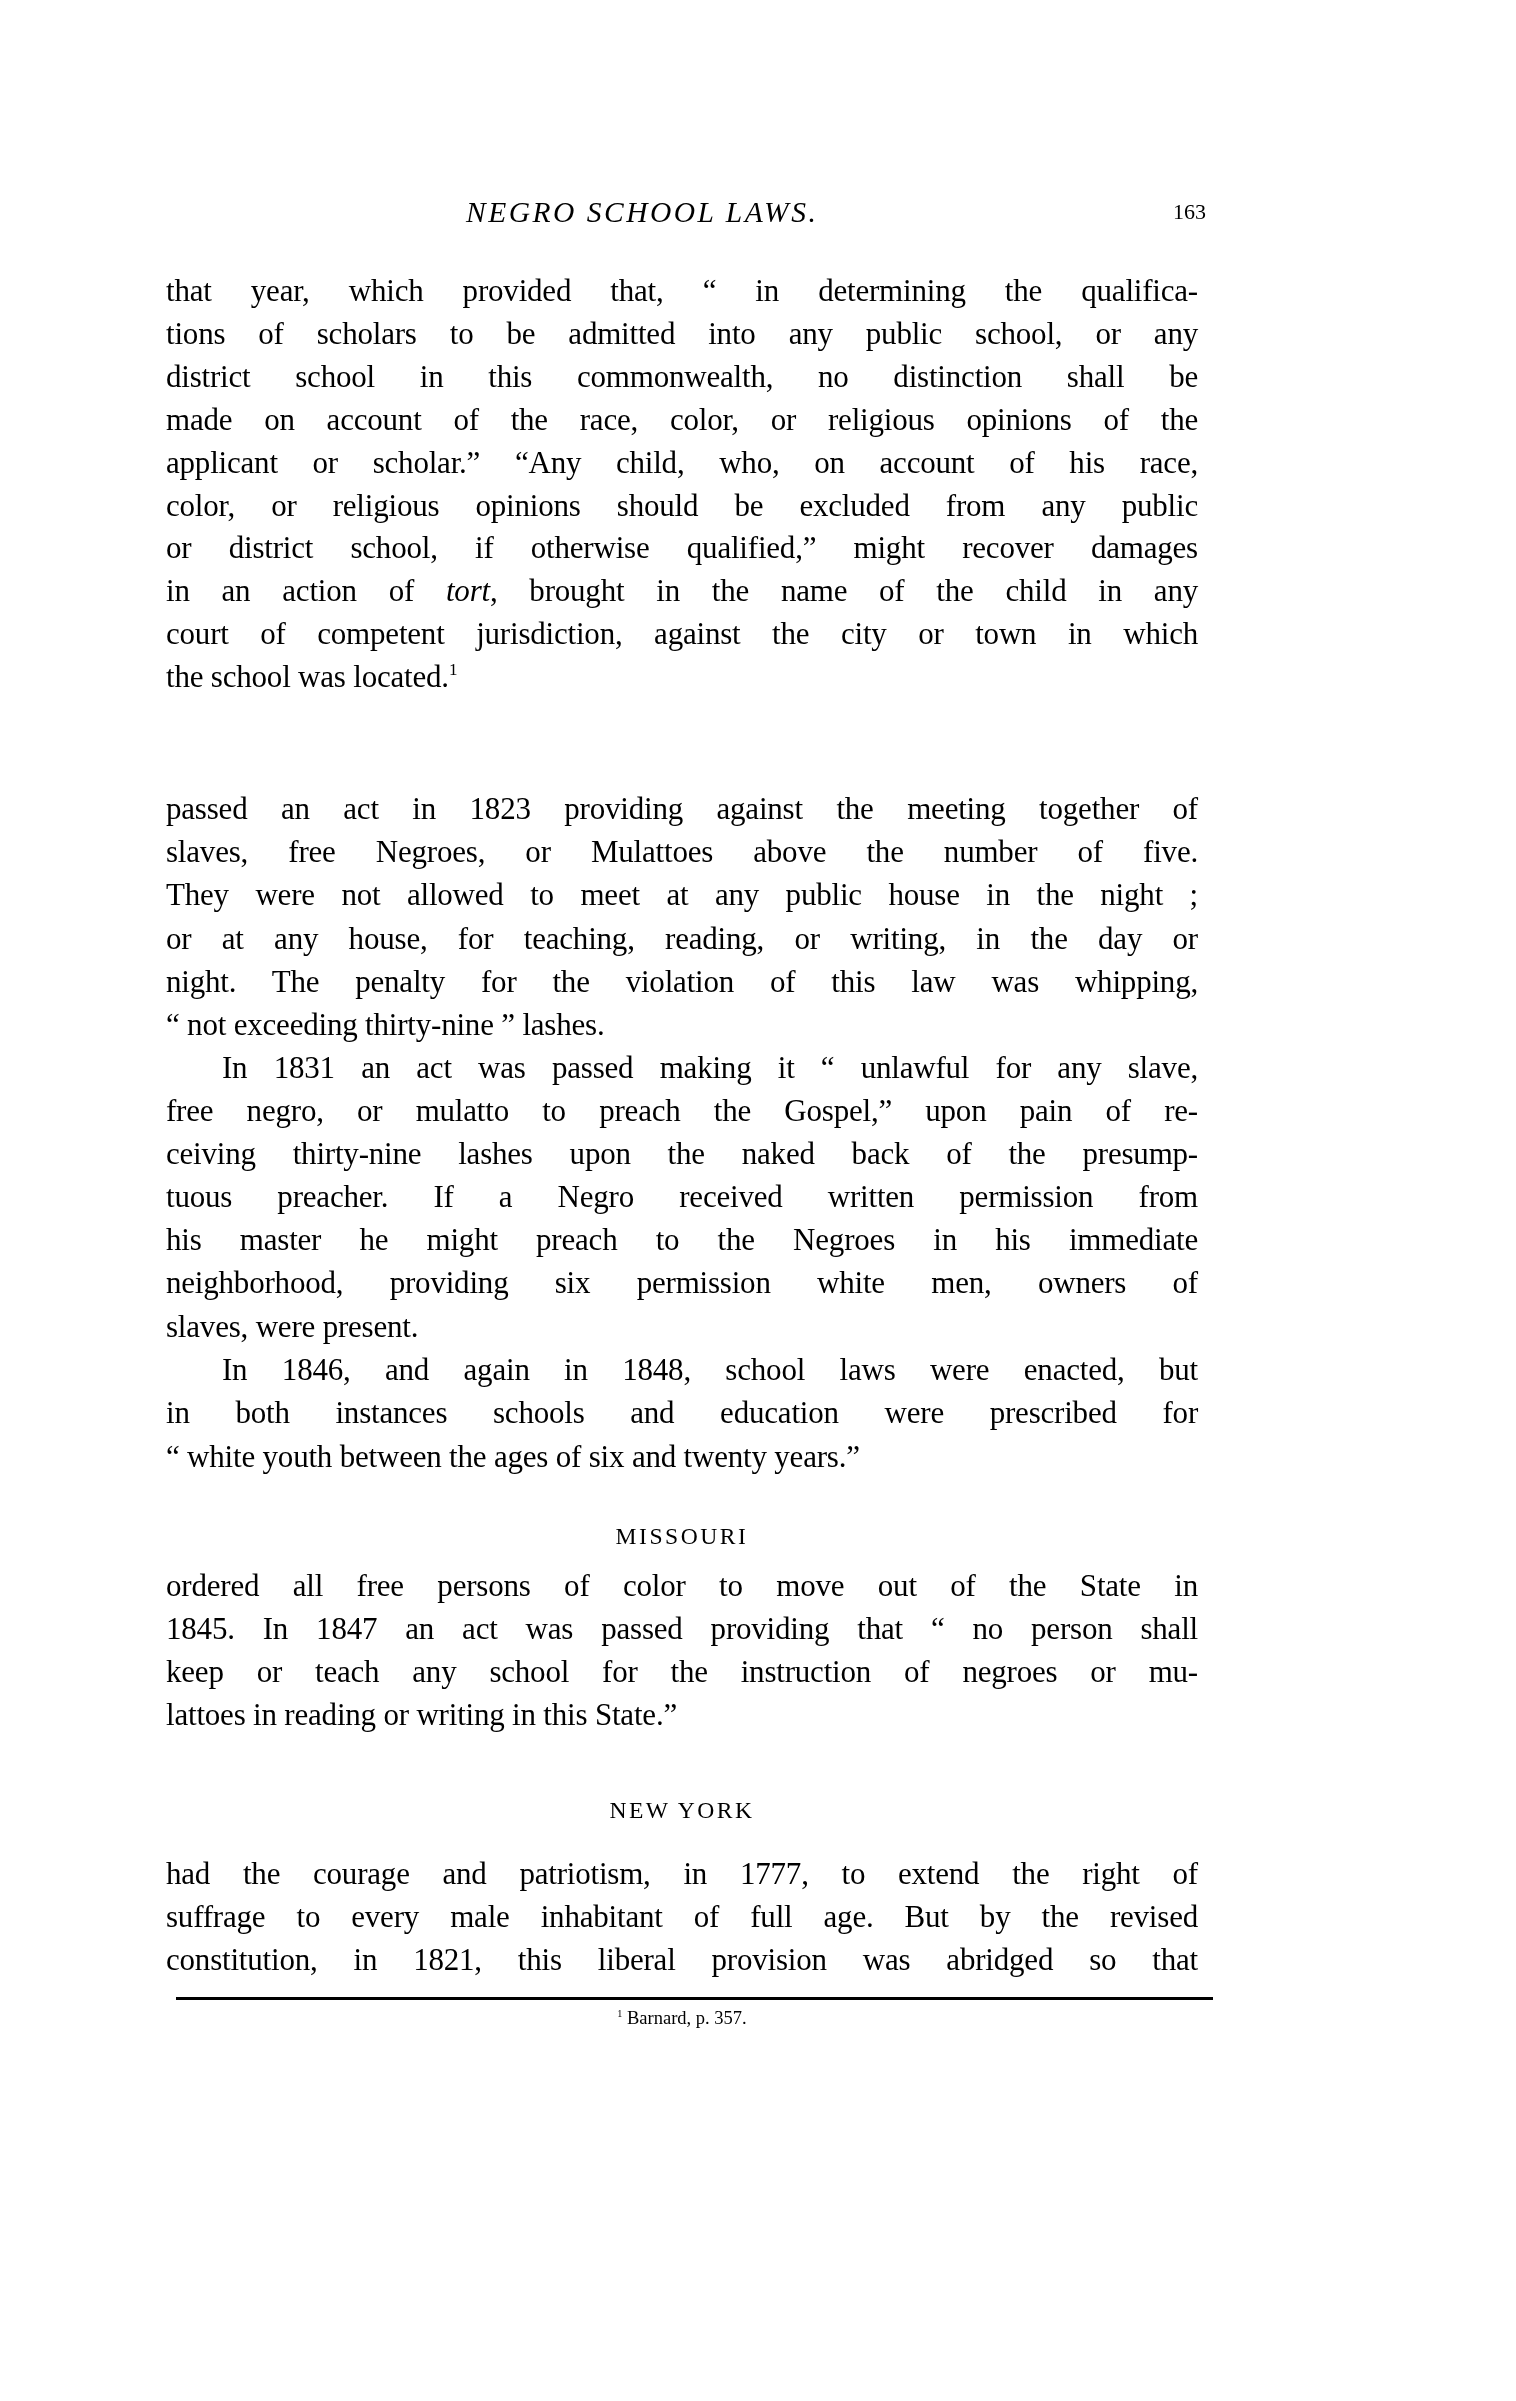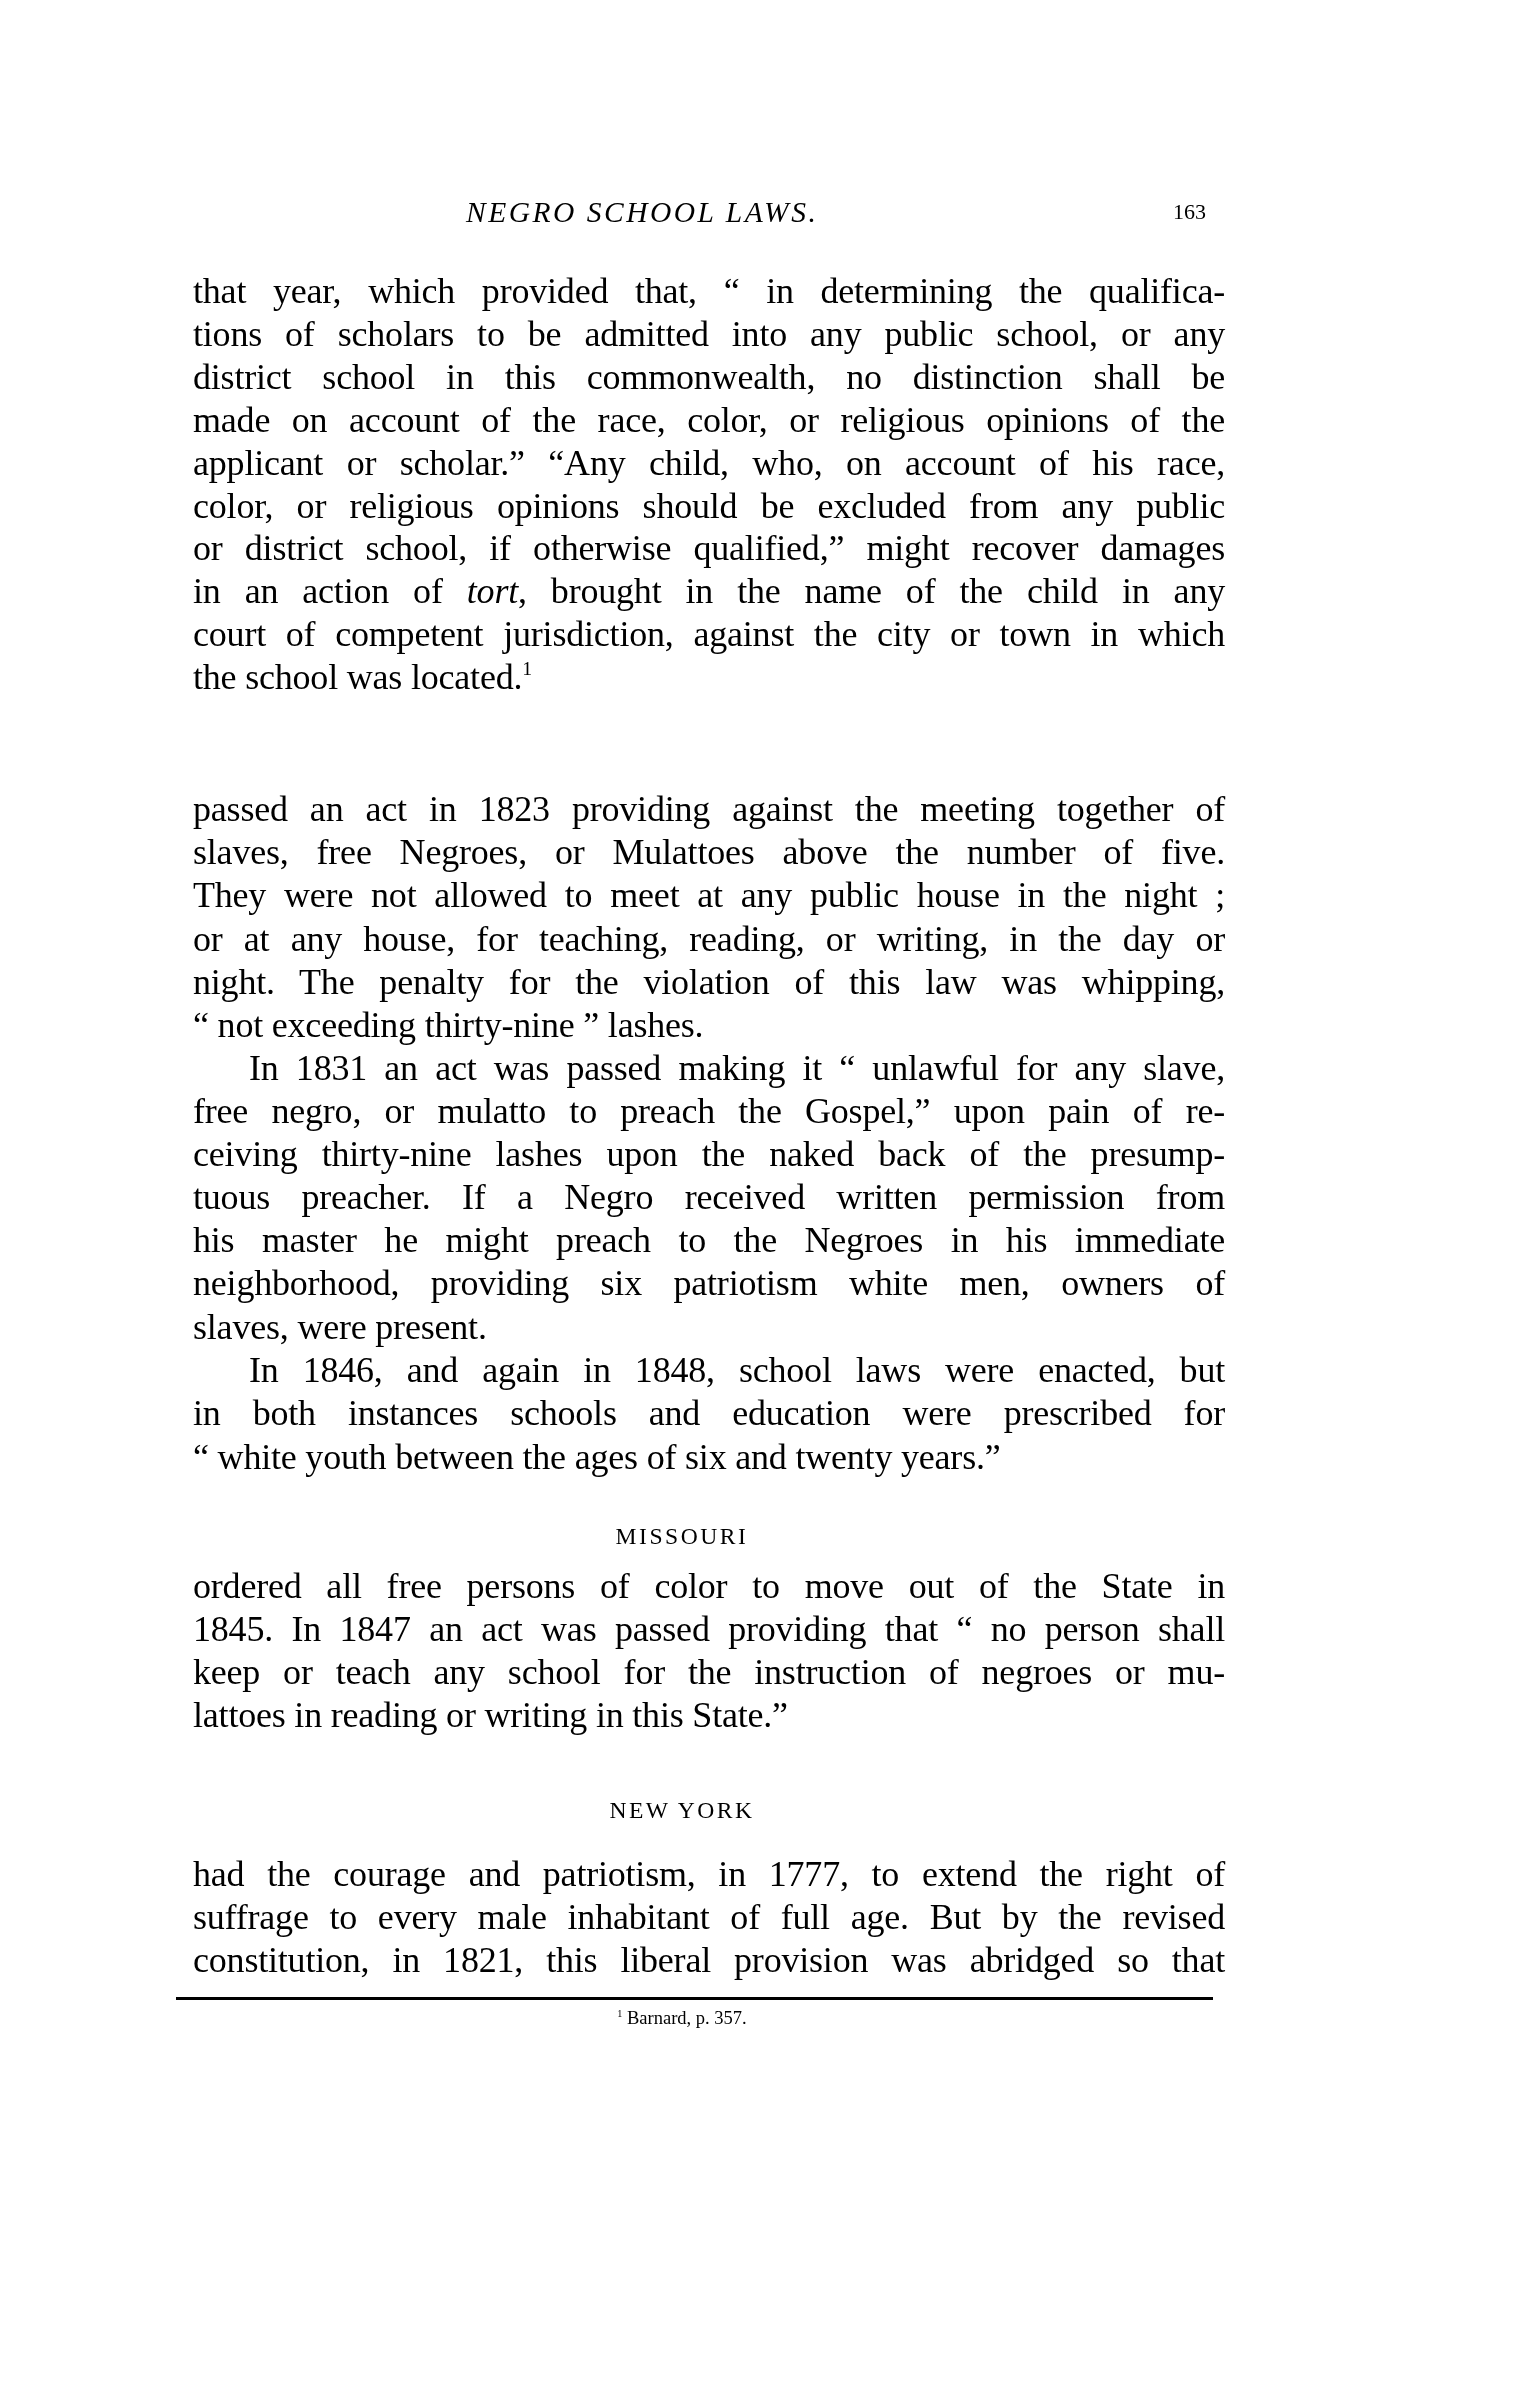--- a/index.html
+++ b/index.html
@@ -40,29 +40,28 @@
     font-size: 22px;
     line-height: 31px;
     text-align: right;
     white-space: nowrap;
   }
   .line {
     position: absolute;
     left: 166px;
     width: 1032px;
     height: 32px;
-    font-size: 36px;
+    font-size: 31px;
     line-height: 32px;
     white-space: nowrap;
     text-align: justify;
     text-align-last: justify;
     letter-spacing: -0.2px;
     word-spacing: 0px;
     box-sizing: border-box;
-    margin-left: 27px;
   }
   .line.last {
     text-align: left;
     text-align-last: left;
   }
   .line.indent {
     padding-left: 56px;
   }
   .section-head {
     position: absolute;
@@ -122,21 +121,21 @@
   <div class="line" style="top:836px">slaves, free Negroes, or Mulattoes above the number of five.</div>
   <div class="line" style="top:879px">They were not allowed to meet at any public house in the night ;</div>
   <div class="line" style="top:923px">or at any house, for teaching, reading, or writing, in the day or</div>
   <div class="line" style="top:966px">night.   The penalty for the violation of this law was whipping,</div>
   <div class="line last" style="top:1009px">“ not exceeding thirty-nine ” lashes.</div>
   <div class="line indent" style="top:1052px">In 1831 an act was passed making it “ unlawful for any slave,</div>
   <div class="line" style="top:1095px">free negro, or mulatto to preach the Gospel,” upon pain of re-</div>
   <div class="line" style="top:1138px">ceiving thirty-nine lashes upon the naked back of the presump-</div>
   <div class="line" style="top:1181px">tuous preacher.   If a Negro received written permission from</div>
   <div class="line" style="top:1224px">his master he might preach to the Negroes in his immediate</div>
-  <div class="line" style="top:1267px">neighborhood, providing six patriotism white men, owners of</div>
+  <div class="line" style="top:1267px">neighborhood, providing six permission white men, owners of</div>
   <div class="line last" style="top:1311px">slaves, were present.</div>
   <div class="line indent" style="top:1354px">In 1846, and again in 1848, school laws were enacted, but</div>
   <div class="line" style="top:1397px">in both instances schools and education were prescribed for</div>
   <div class="line last" style="top:1441px">“ white youth between the ages of six and twenty years.”</div>
 
   <div class="section-head" style="top:1525px">MISSOURI</div>
   <div class="line" style="top:1570px">ordered all free persons of color to move out of the State in</div>
   <div class="line" style="top:1613px">1845.  In 1847 an act was passed providing that “ no person shall</div>
   <div class="line" style="top:1656px">keep or teach any school for the instruction of negroes or mu-</div>
   <div class="line last" style="top:1699px">lattoes in reading or writing in this State.”</div>

